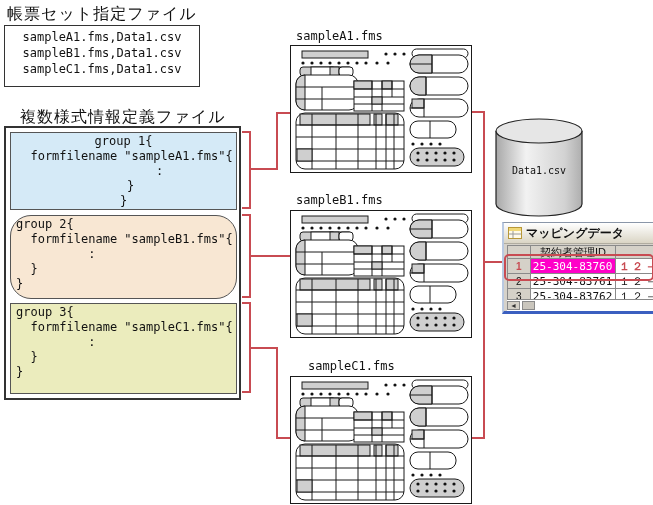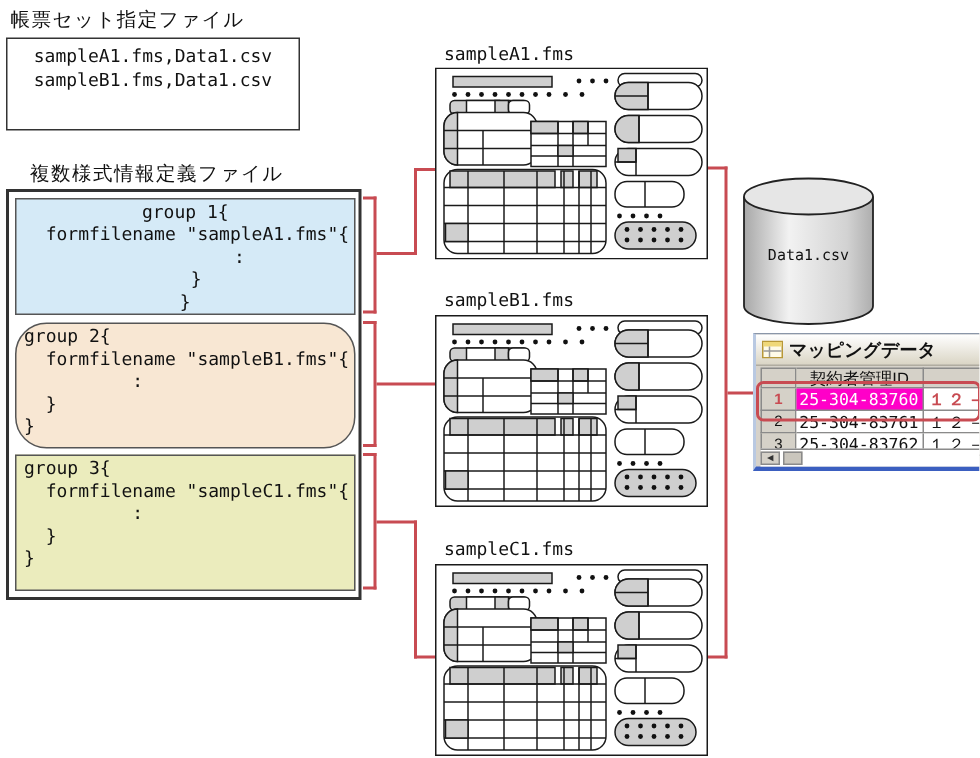--- a/index.html
+++ b/index.html
@@ -1,19 +1,19 @@
 <!DOCTYPE html>
 <html style="--red: #c84b52; --group1: #d5eaf7; --group2: #f8e7d3; --group3: #ebecbd; --highlight: #ff00c8;"><head>
 <meta charset="utf-8">
 <style>
   html,body{margin:0;padding:0;background:#fff;}
   .stage{position:relative;width:653px;height:505px;background:#fff;overflow:hidden;
          font-family:"Liberation Sans",sans-serif;color:#111;}
   .abs{position:absolute;}
-  .jp{font-size:13px;letter-spacing:1px;color:#111;white-space:nowrap;}
+  .jp{font-size:16px;letter-spacing:1px;color:#111;white-space:nowrap;}
   .mono{font-family:"DejaVu Sans Mono",monospace;font-size:12px;color:#111;white-space:nowrap;text-align:center;}
   .pre{font-family:"DejaVu Sans Mono",monospace;font-size:12px;line-height:15px;white-space:pre;color:#111;}
   .box{border:1px solid #333;background:#fff;}
   .outerbox{border:2px solid #333;background:#fff;}
   .gbox{position:absolute;left:4px;width:227px;border:1px solid #555;box-sizing:border-box;padding:1px 5px;}
   .rl{position:absolute;background:var(--red,#c84b52);}
   .thumbwrap{position:absolute;width:182px;}
   
   .mwin{position:absolute;left:502px;top:222px;width:154px;height:92px;box-sizing:border-box;
         border-top:1px solid #8a96a8;border-left:2px solid #b9c9e2;border-bottom:3px solid #3b5fc0;
@@ -137,20 +137,21 @@
             <circle cx="164" cy="115" r="1.6"></circle>
         </g>
       </g>
     </defs>
   </svg>
 
   <div class="abs jp" style="left:7px;top:4px;">帳票セット指定ファイル</div>
   <div class="abs box" style="left:4px;top:25px;width:184px;height:54px;padding:3px 5px;">
     <div class="mono" style="line-height:16px;">sampleA1.fms,Data1.csv</div>
     <div class="mono" style="line-height:16px;">sampleB1.fms,Data1.csv</div>
+    <div class="mono" style="line-height:16px;">sampleC1.fms,Data1.csv</div>
   </div>
 
   <div class="abs jp" style="left:20px;top:107px;text-align:right;">複数様式情報定義ファイル</div>
   <div class="abs outerbox" style="left:4px;top:126px;width:233px;height:270px;">
     <div class="gbox" style="top:4px;height:78px;background:var(--group1,#d5eaf7);text-align:center;">
       <div class="pre">group 1{
   formfilename "sampleA1.fms"{
           :
   }
 }</div>
@@ -208,21 +209,21 @@
       </svg>
   </div>
 
   <div class="abs mono" style="left:296px;top:193px;">sampleB1.fms</div>
   <div class="thumbwrap" style="left:290px;top:210px;">
     <svg width="182" height="128">
         <use href="#thumb"></use>
       </svg>
   </div>
 
-  <div class="abs mono" style="left:296px;top:359px;">sampleC1.fms</div>
+  <div class="abs mono" style="left:308px;top:359px;">sampleC1.fms</div>
   <div class="thumbwrap" style="left:290px;top:376px;">
     <svg width="182" height="128">
         <use href="#thumb"></use>
       </svg>
   </div>
 
   <div>
     <div class="rl" style="left:483px;top:111px;width:2px;height:328px;"></div>
     <div class="rl" style="left:472px;top:111px;width:13px;height:2px;"></div>
     <div class="rl" style="left:472px;top:437px;width:13px;height:2px;"></div>

